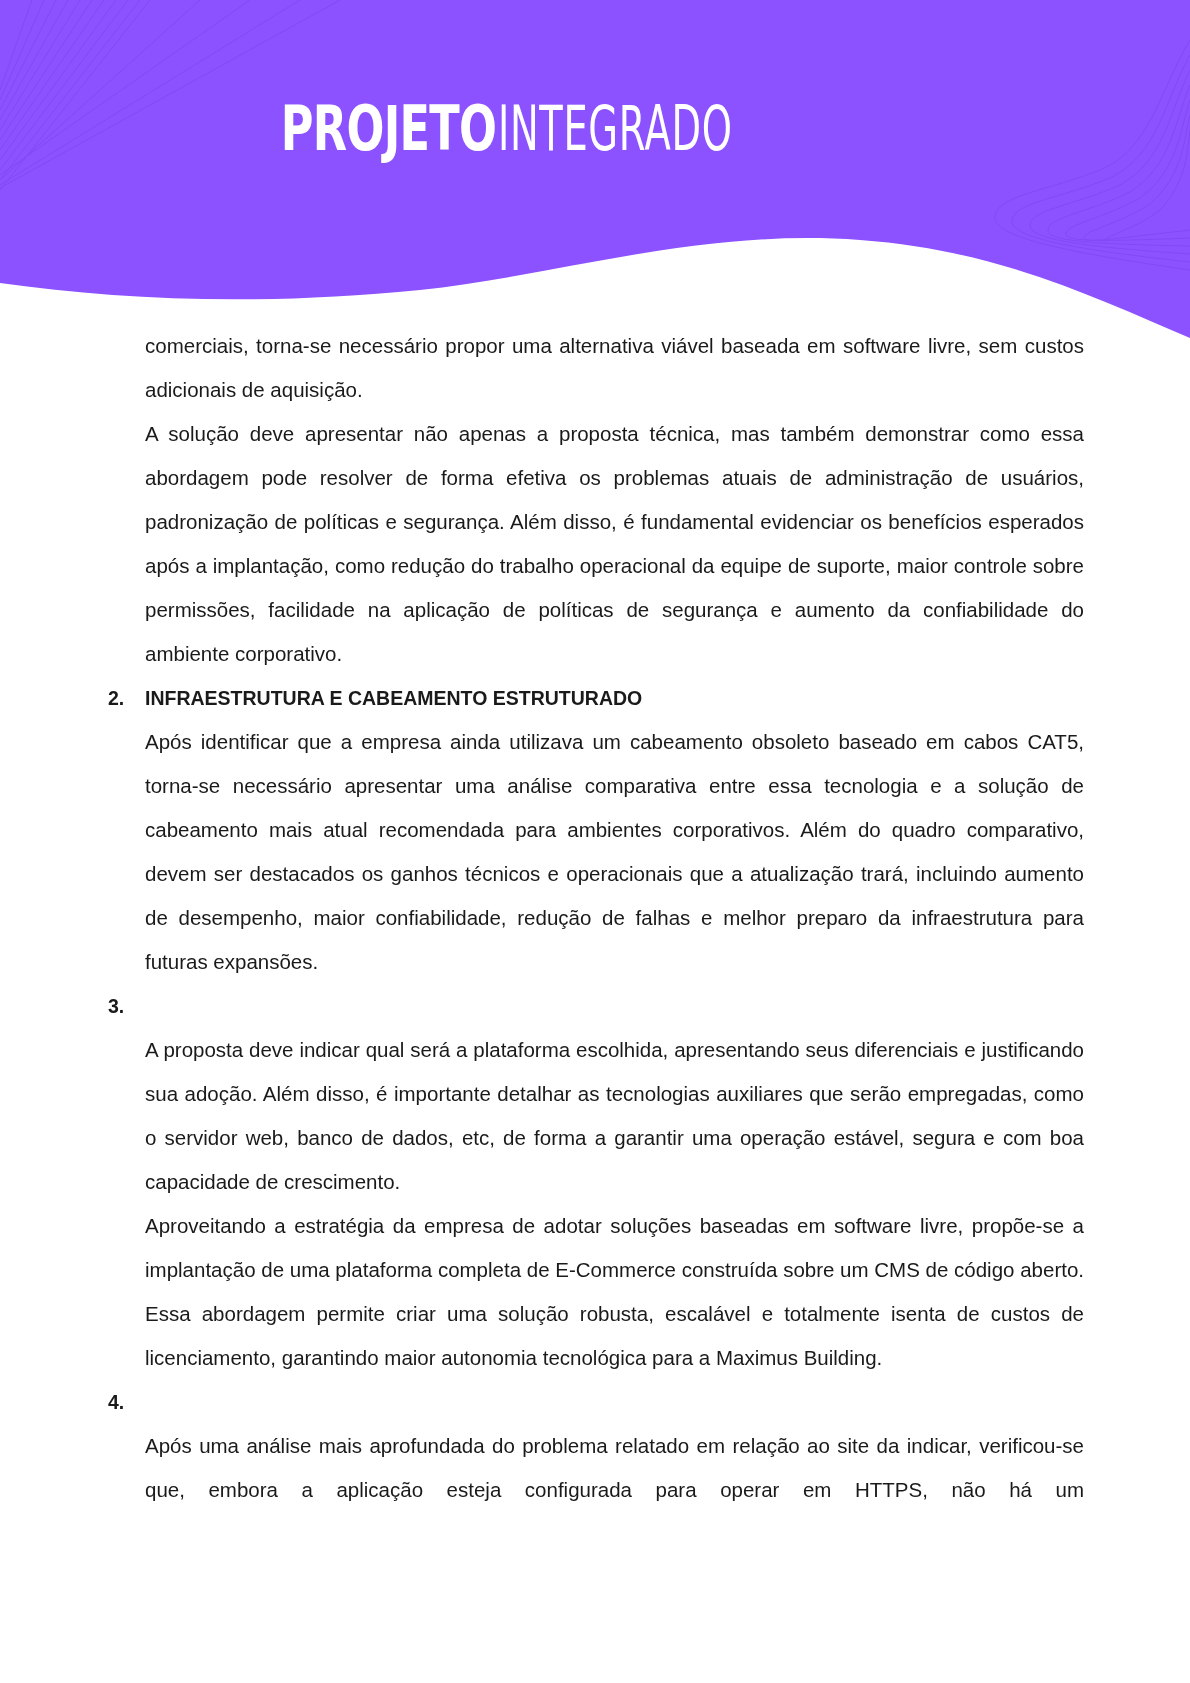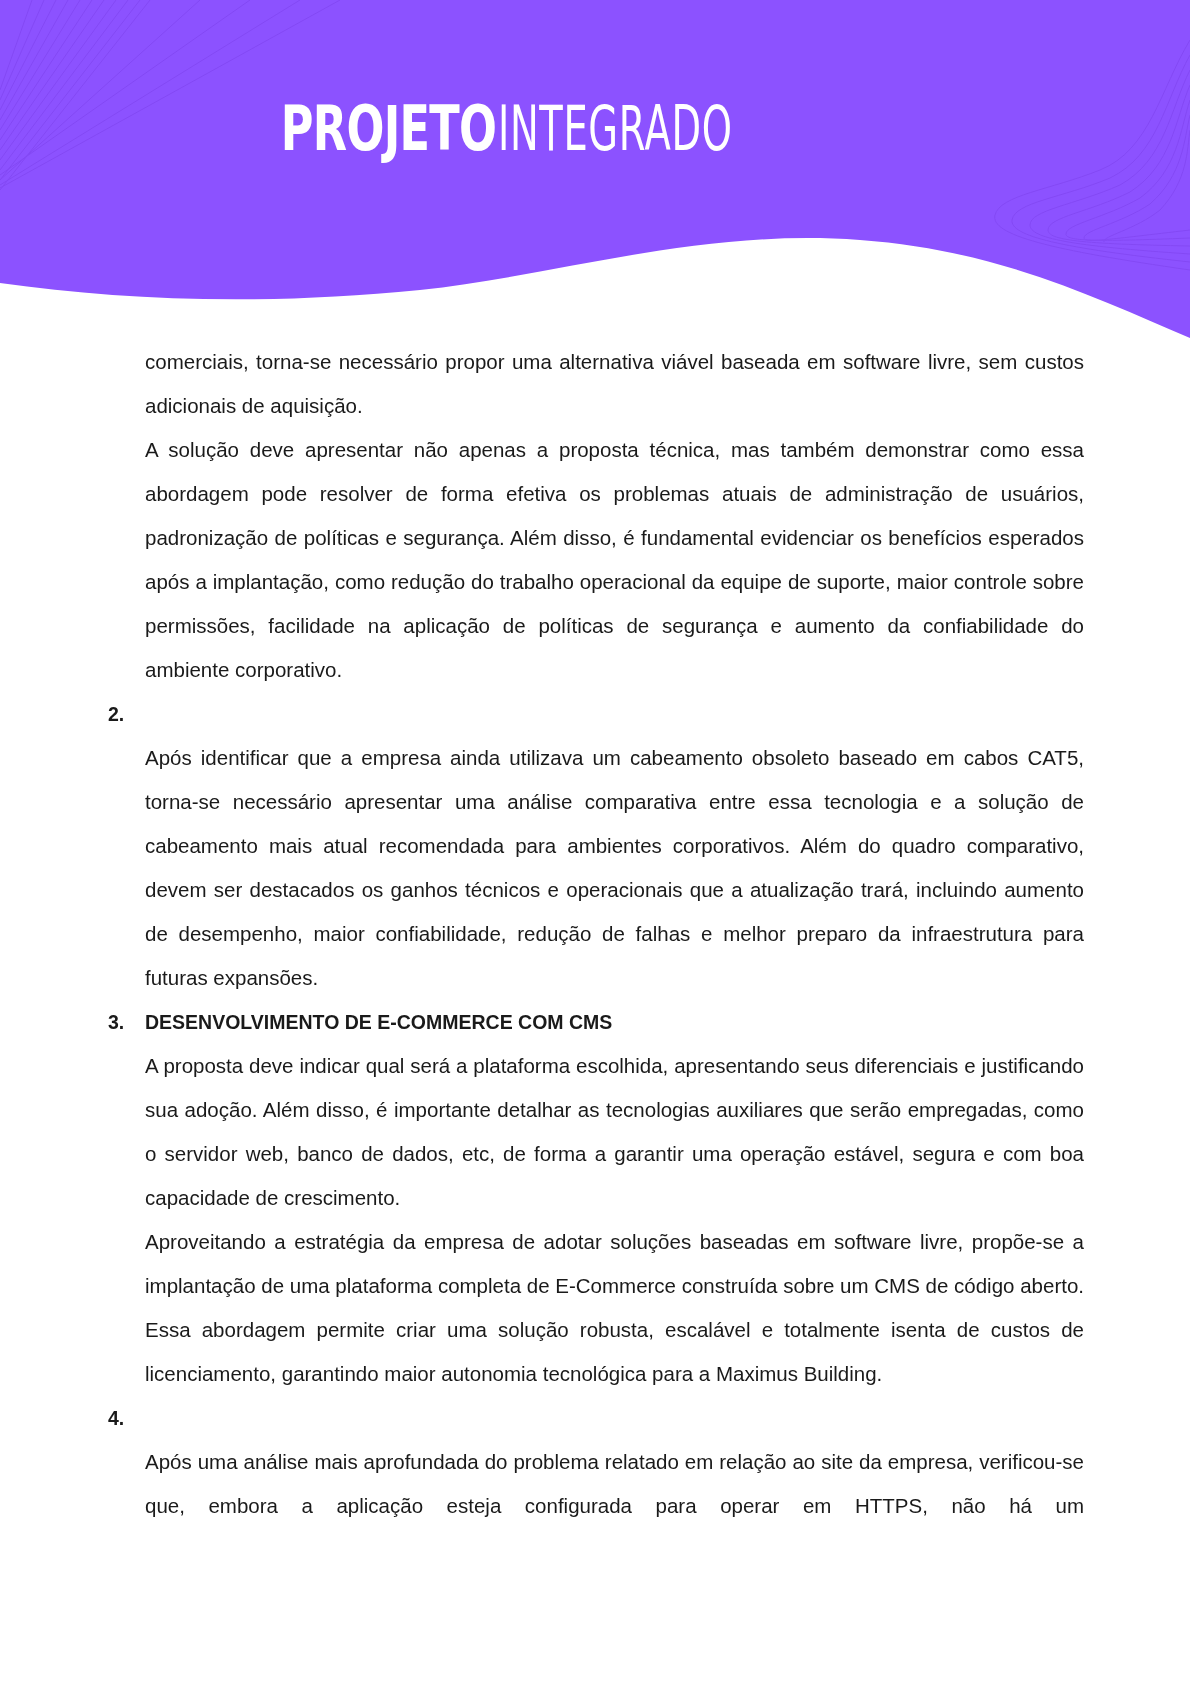--- a/index.html
+++ b/index.html
@@ -2,21 +2,21 @@
 <html><head>
   <meta charset="utf-8">
   <style>
     html, body { margin: 0; padding: 0; background: #ffffff; }
     body { width: 1190px; height: 1683px; position: relative; overflow: hidden; font-family: "Liberation Sans", sans-serif; }
     #header { position: absolute; left: 0; top: 0; width: 1190px; height: 345px; }
     #header svg { display: block; }
     .title { position: absolute; left: 0; top: 92px; width: 1028px; text-align: center; padding-left: 45px; box-sizing: border-box; color: #ffffff; white-space: nowrap; }
     .title .bold { font-family: "DejaVu Sans", sans-serif; font-weight: bold; font-size: 62px; letter-spacing: -1px; display: inline-block; transform: scaleX(0.72); transform-origin: right center; margin-right: -4px; }
     .title .light { font-family: "DejaVu Sans", sans-serif; font-weight: normal; font-size: 62px; letter-spacing: 1px; display: inline-block; transform: scaleX(0.62); transform-origin: left center; margin-left: 6px; }
-    #content { position: absolute; left: 108px; top: 340px; width: 976px; color: #1a1a1a; font-family: "Liberation Sans", sans-serif; font-size: 20.5px; line-height: 44px; }
+    #content { position: absolute; left: 108px; top: 324px; width: 976px; color: #1a1a1a; font-family: "Liberation Sans", sans-serif; font-size: 20.5px; line-height: 44px; }
     .para { margin: 0 0 0 37px; text-align: justify; text-align-last: left; }
     .heading { margin: 0; font-weight: bold; font-size: 19.5px; display: flex; }
     .heading .num { width: 37px; flex: none; }
   </style>
 </head>
 <body>
 
 <div id="header">
   <svg width="1190" height="345" viewBox="0 0 1190 345">
     <path d="M0,0 L1190,0 L1190,338 C1100,300 1000,250 860,240 C700,228 560,275 420,290 C260,306 120,300 0,283 Z" fill="#8c52ff"></path>
@@ -50,25 +50,25 @@
   <div class="title">
     <span class="bold">PROJETO</span><span class="light">INTEGRADO</span>
   </div>
 </div>
 
 <div id="content">
   <p class="para">comerciais, torna-se necessário propor uma alternativa viável baseada em software livre, sem custos adicionais de aquisição.</p>
   <p class="para">A solução deve apresentar não apenas a proposta técnica, mas também demonstrar como essa abordagem pode resolver de forma efetiva os problemas atuais de administração de usuários, padronização de políticas e segurança. Além disso, é fundamental evidenciar os benefícios esperados após a implantação, como redução do trabalho operacional da equipe de suporte, maior controle sobre permissões, facilidade na aplicação de políticas de segurança e aumento da confiabilidade do ambiente corporativo.</p>
   <div class="heading">
     <span class="num">2.</span>
+    <span>INFRAESTRUTURA E CABEAMENTO ESTRUTURADO</span>
   </div>
   <p class="para">Após identificar que a empresa ainda utilizava um cabeamento obsoleto baseado em cabos CAT5, torna-se necessário apresentar uma análise comparativa entre essa tecnologia e a solução de cabeamento mais atual recomendada para ambientes corporativos. Além do quadro comparativo, devem ser destacados os ganhos técnicos e operacionais que a atualização trará, incluindo aumento de desempenho, maior confiabilidade, redução de falhas e melhor preparo da infraestrutura para futuras expansões.</p>
   <div class="heading">
     <span class="num">3.</span>
-    <span>DESENVOLVIMENTO DE E-COMMERCE COM CMS</span>
   </div>
   <p class="para">A proposta deve indicar qual será a plataforma escolhida, apresentando seus diferenciais e justificando sua adoção. Além disso, é importante detalhar as tecnologias auxiliares que serão empregadas, como o servidor web, banco de dados, etc, de forma a garantir uma operação estável, segura e com boa capacidade de crescimento.</p>
   <p class="para">Aproveitando a estratégia da empresa de adotar soluções baseadas em software livre, propõe-se a implantação de uma plataforma completa de E-Commerce construída sobre um CMS de código aberto. Essa abordagem permite criar uma solução robusta, escalável e totalmente isenta de custos de licenciamento, garantindo maior autonomia tecnológica para a Maximus Building.</p>
   <div class="heading">
     <span class="num">4.</span>
   </div>
-  <p class="para" style="text-align-last: justify;">Após uma análise mais aprofundada do problema relatado em relação ao site da empresa, verificou-se que, embora a aplicação esteja configurada para operar em HTTPS, não há um</p>
+  <p class="para" style="text-align-last: justify;">Após uma análise mais aprofundada do problema relatado em relação ao site da indicar, verificou-se que, embora a aplicação esteja configurada para operar em HTTPS, não há um</p>
 </div>
 
 </body></html>

